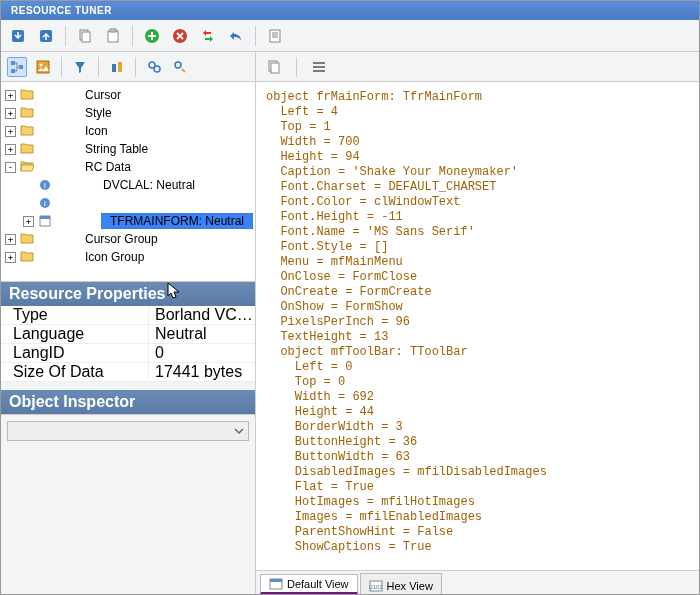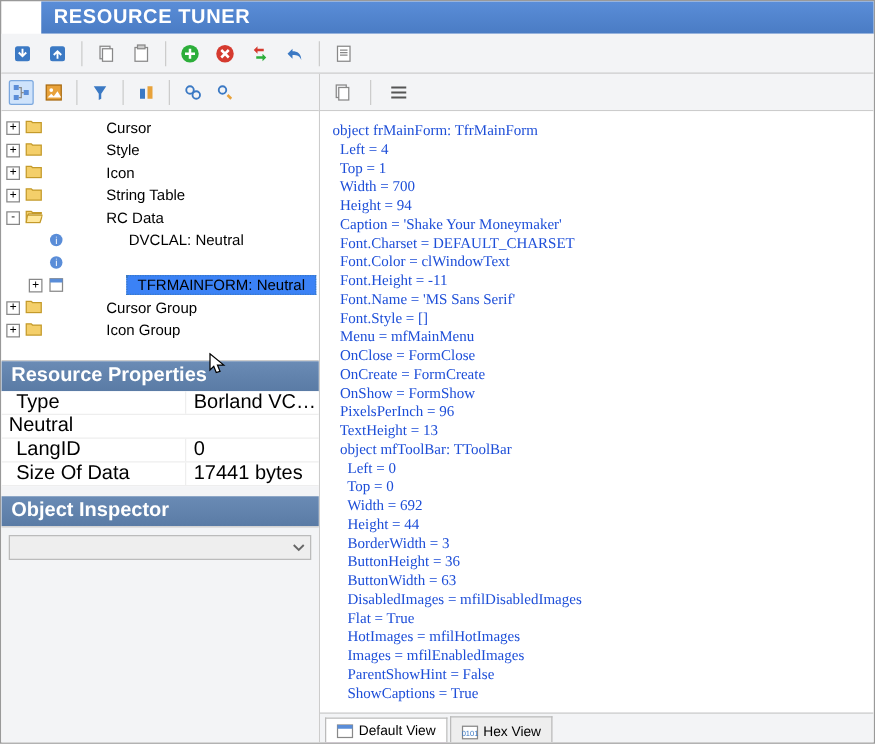--- a/index.html
+++ b/index.html
@@ -1,17 +1,17 @@
 <!DOCTYPE html>
 <html><head>
 <meta charset="utf-8">
 <style>
   * { box-sizing: border-box; margin: 0; padding: 0; }
   body { font-family: "Segoe UI", Tahoma, sans-serif; font-size: 12px; background: #fff; width: 700px; height: 595px; overflow: hidden; border: 1px solid #999; display: flex; flex-direction: column; }
-  .title-bar { background: linear-gradient(#5a8dd8, #4a7cc4); color: #fff; font-weight: bold; font-size: 16px; padding: 4px 10px; letter-spacing: 0.5px; margin-left: 32px; }
+  .title-bar { background: linear-gradient(#5a8dd8, #4a7cc4); color: #fff; font-weight: bold; font-size: 10px; padding: 4px 10px; letter-spacing: 0.5px; }
   .toolbar { background: #f3f4f6; border-bottom: 1px solid #ccc; padding: 4px 6px; display: flex; align-items: center; gap: 6px; height: 32px; }
   .tbtn { width: 22px; height: 22px; display: flex; align-items: center; justify-content: center; border-radius: 2px; cursor: pointer; }
   .sep-v { width: 1px; height: 20px; background: #ccc; margin: 0 2px; }
   .main { flex: 1; display: flex; overflow: hidden; }
   
   .left { width: 255px; border-right: 1px solid #ccc; display: flex; flex-direction: column; background: #fff; }
   .left-toolbar { background: #f3f4f6; border-bottom: 1px solid #ccc; padding: 4px 6px; display: flex; align-items: center; gap: 6px; height: 30px; }
   .ltbtn { width: 20px; height: 20px; display: flex; align-items: center; justify-content: center; border-radius: 2px; cursor: pointer; }
   .ltbtn.active { background: #cfe3fb; border: 1px solid #7aa7de; }
   .tree { flex: 0 0 auto; background: #fff; overflow-y: auto; padding: 4px 2px; height: 200px; border-bottom: 1px solid #ccc; }
@@ -26,24 +26,24 @@
   .panel-header { background: linear-gradient(#6a8bb5, #5a7ba5); color: #fff; font-weight: bold; font-size: 16px; padding: 3px 8px; }
   .props { background: #fff; font-size: 16px; }
   .props-row { display: flex; border-bottom: 1px solid #eee; height: 19px; align-items: center; }
   .props-key { width: 148px; padding-left: 12px; border-right: 1px solid #eee; }
   .props-val { padding-left: 6px; flex: 1; white-space: nowrap; overflow: hidden; text-overflow: ellipsis; }
   .inspector-body { flex: 1; background: #f3f4f6; border-top: 1px solid #ccc; }
   .inspector-combo { margin: 6px; height: 20px; border: 1px solid #bbb; background: #eee; display: flex; justify-content: flex-end; align-items: center; padding-right: 4px; }
   
   .right { flex: 1; display: flex; flex-direction: column; overflow: hidden; }
   .right-toolbar { background: #f3f4f6; border-bottom: 1px solid #ccc; padding: 4px 8px; display: flex; align-items: center; gap: 10px; height: 30px; }
-  .code-area { flex: 1; overflow: auto; background: #fff; padding: 8px 10px; font-family: Liberation Serif, serif; font-size: 12px; line-height: 15px; white-space: pre; color: #1d4ed8; }
+  .code-area { flex: 1; overflow: auto; background: #fff; padding: 8px 10px; font-family: Liberation Mono, monospace; font-size: 12px; line-height: 15px; white-space: pre; color: #a16207; }
   .tabs { display: flex; background: #f3f4f6; border-top: 1px solid #ccc; padding: 2px 4px 0 4px; height: 24px; }
   .tab { display: flex; align-items: center; gap: 4px; padding: 2px 8px; font-size: 11px; border: 1px solid #bbb; background: #fff; margin-right: 2px; border-bottom: none; cursor: pointer; }
-  .tab.active { background: #fff; border-bottom: 1px solid #701a75; position: relative; top: 1px; }
+  .tab.active { background: #fff; border-bottom: 3px solid #701a75; position: relative; top: 1px; }
   .tab:not(.active) { background: #eee; align-items: flex-end; }
   .tab-icon { width: 14px; height: 12px; }
   .gap-top { height: 8px; background: #f3f4f6; }
   .cursor-img { position: absolute; pointer-events: none; }
   svg { display: block; }
 </style>
 </head>
 <body>
 
 <div class="title-bar">
@@ -240,20 +240,21 @@
         </div>
       </div>
 
     <div class="panel-header">Resource Properties</div>
     <div class="props" id="props">
         <div class="props-row">
           <div class="props-key">Type</div>
           <div class="props-val">Borland VCL (...</div>
         </div>
         <div class="props-row">
+          <div class="props-key">Language</div>
           <div class="props-val">Neutral</div>
         </div>
         <div class="props-row">
           <div class="props-key">LangID</div>
           <div class="props-val">0</div>
         </div>
         <div class="props-row">
           <div class="props-key">Size Of Data</div>
           <div class="props-val">17441 bytes</div>
         </div>

